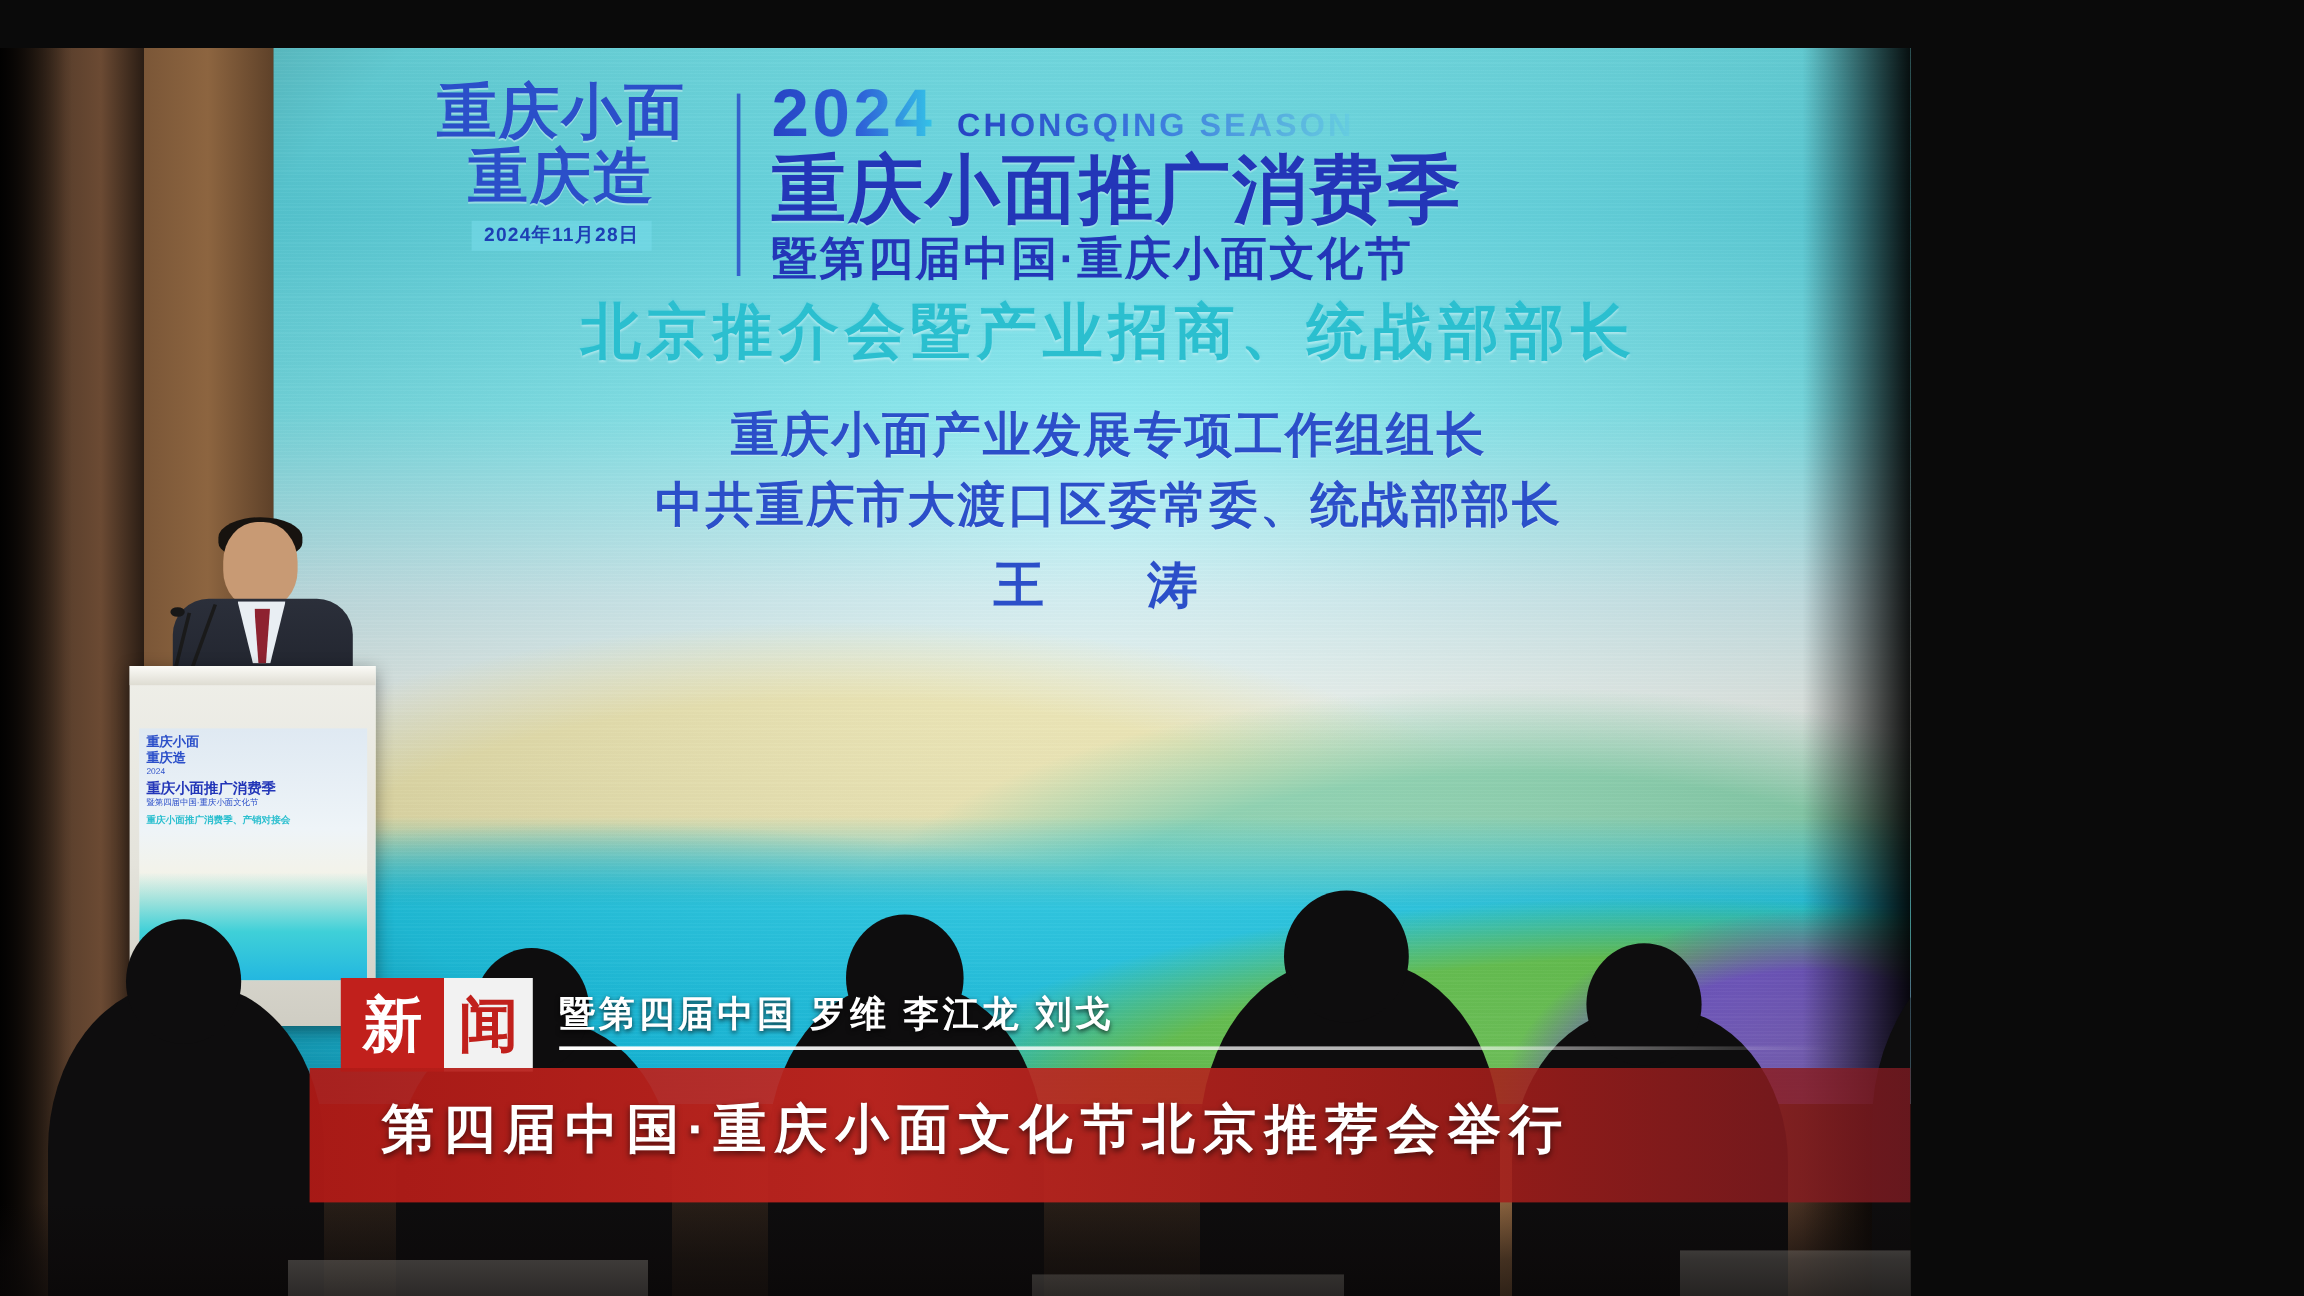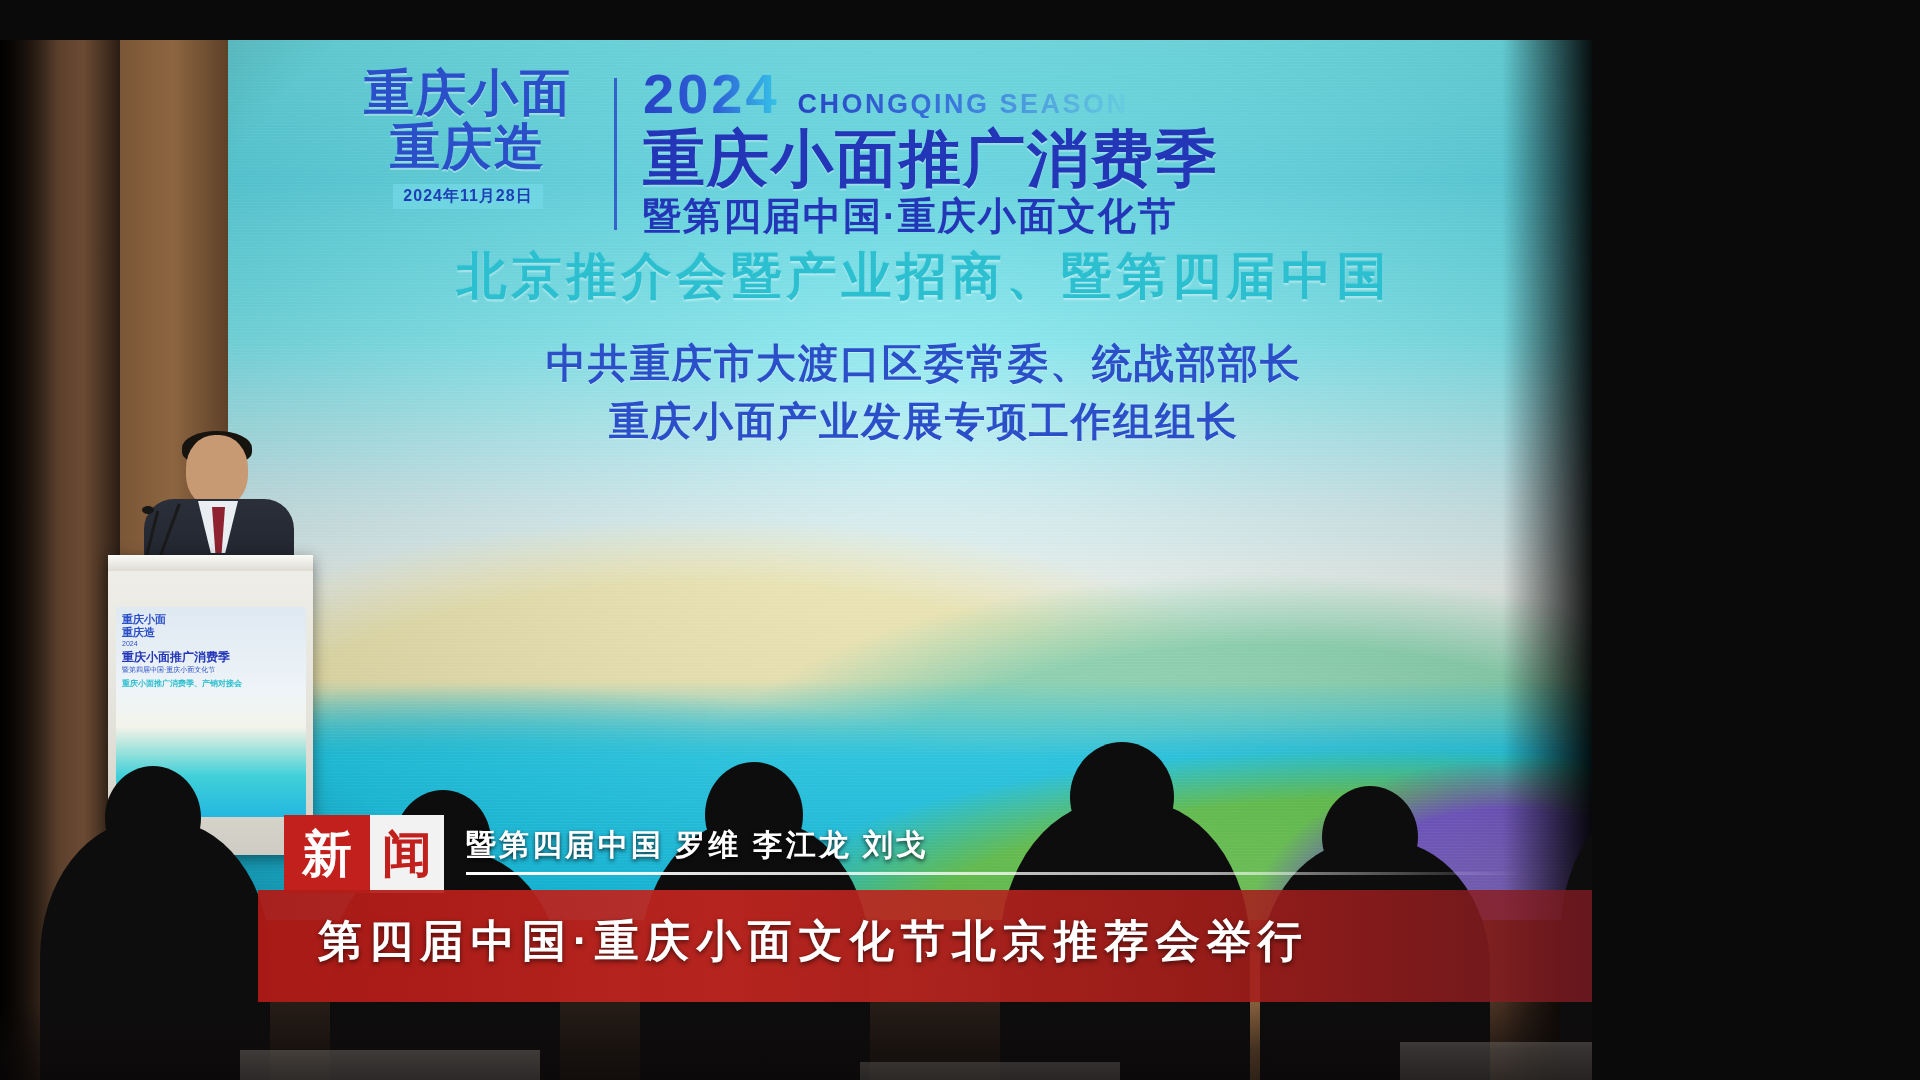--- a/index.html
+++ b/index.html
@@ -194,25 +194,26 @@
             <div class="year">2024</div>
             <div class="en-block">
               <div class="en1">CHONGQING SEASON</div>
             </div>
           </div>
           <div class="main-title">重庆小面推广消费季</div>
           <div class="sub-title">暨第四届中国·重庆小面文化节</div>
         </div>
       </div>
 
-      <div class="teal-line">北京推介会暨产业招商、暨第四届中国</div>
+      <div class="teal-line">北京推介会暨产业招商、统战部部长</div>
 
       <div class="speaker">
+        <div class="sp-l">重庆小面产业发展专项工作组组长</div>
         <div class="sp-l">中共重庆市大渡口区委常委、统战部部长</div>
-        <div class="sp-l">重庆小面产业发展专项工作组组长</div>
+        <div class="sp-name">王　涛</div>
       </div>
     </div>
   </div>
 
   <div class="dark-edge-l"></div>
   <div class="dark-edge-r"></div>
 
   <div class="person">
     <div class="p-hair"></div>
     <div class="p-head"></div>

